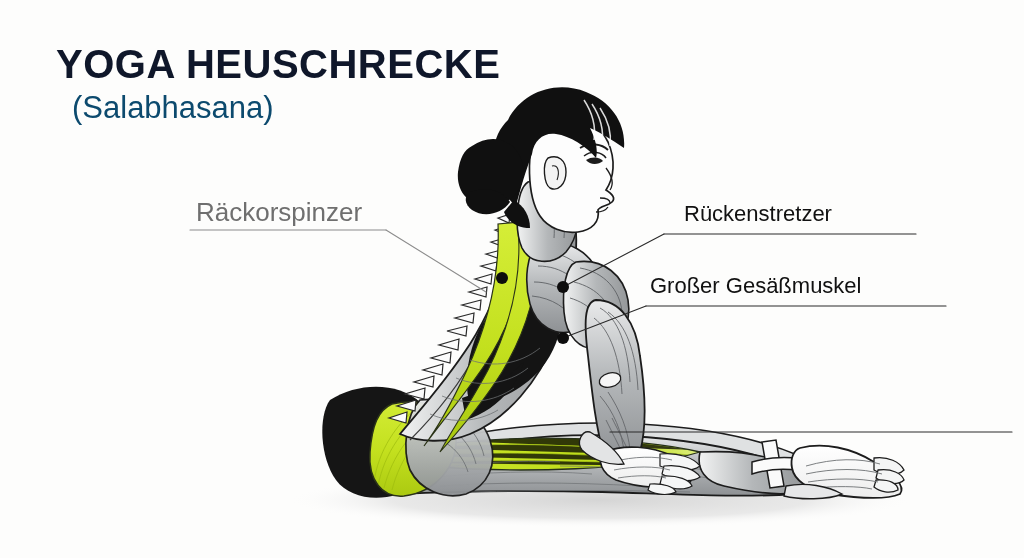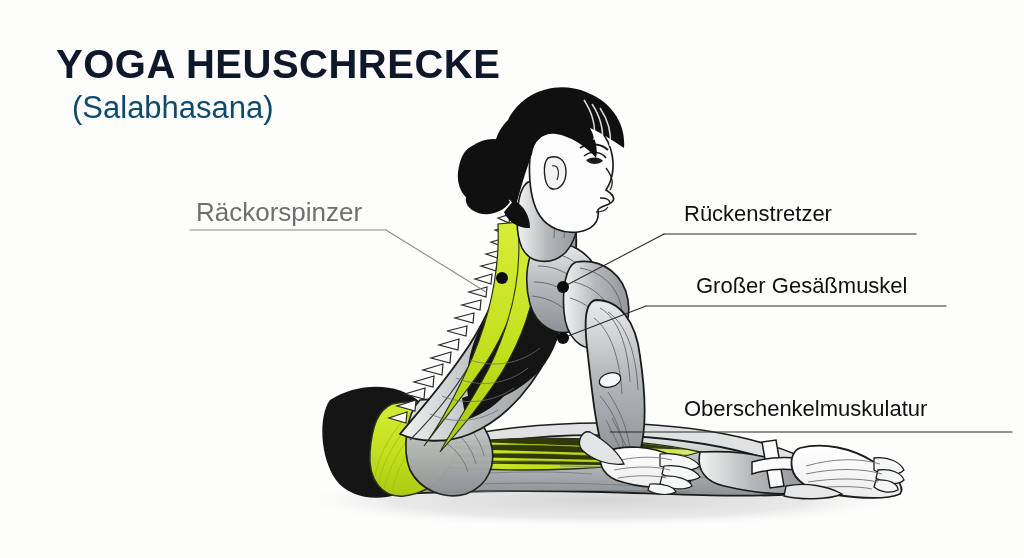--- a/index.html
+++ b/index.html
@@ -339,20 +339,19 @@
         <circle cx="502" cy="278" r="6" fill="#0d0d0d"></circle>
         <circle cx="563" cy="287" r="6" fill="#0d0d0d"></circle>
         <circle cx="563" cy="338" r="6" fill="#0d0d0d"></circle>
       </g>
   </svg>
 
   <div class="label muted" id="lbl-0" style="left: 196px; top: 199px;">Räckorspinzer</div>
 
   <div class="label dark" id="lbl-1" style="left: 668px; top: 203px; margin-left: 16px;">Rückenstretzer</div>
 
-  <div class="label dark" id="lbl-2" style="left: 650px; top: 275px; margin-left: 46px;">Großer Gesäßmuskel</div>
-
-  <div class="label dark" id="lbl-3" style="left: 684px; top: 398px;">Oberschenkelmuskulatur</div>
+  <div class="label dark" id="lbl-2" style="left: 650px; top: 275px;">Großer Gesäßmuskel</div>
+
 
   <div class="title-main">YOGA HEUSCHRECKE</div>
   <div class="title-sub">(Salabhasana)</div>
 
 </div>
 
 </body></html>

